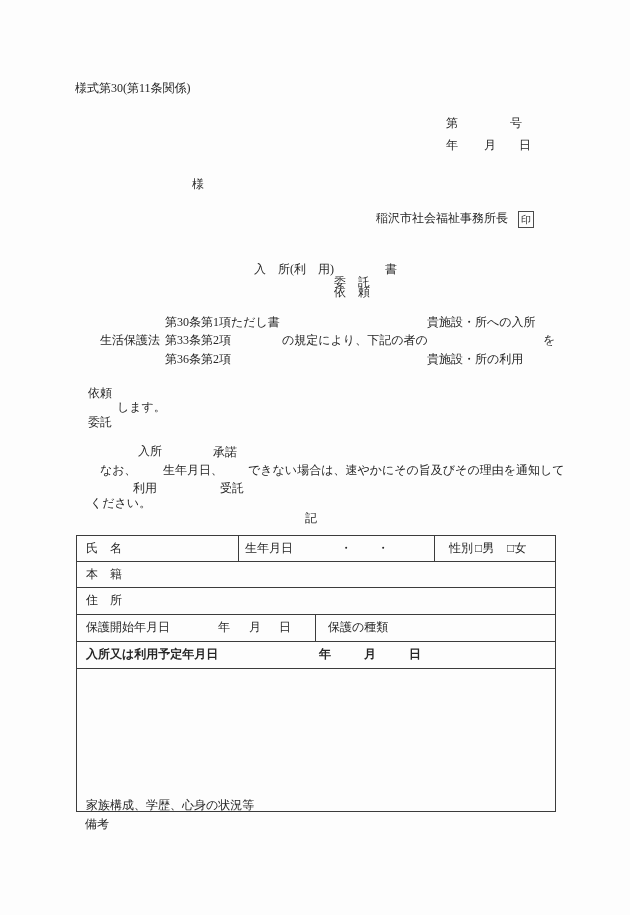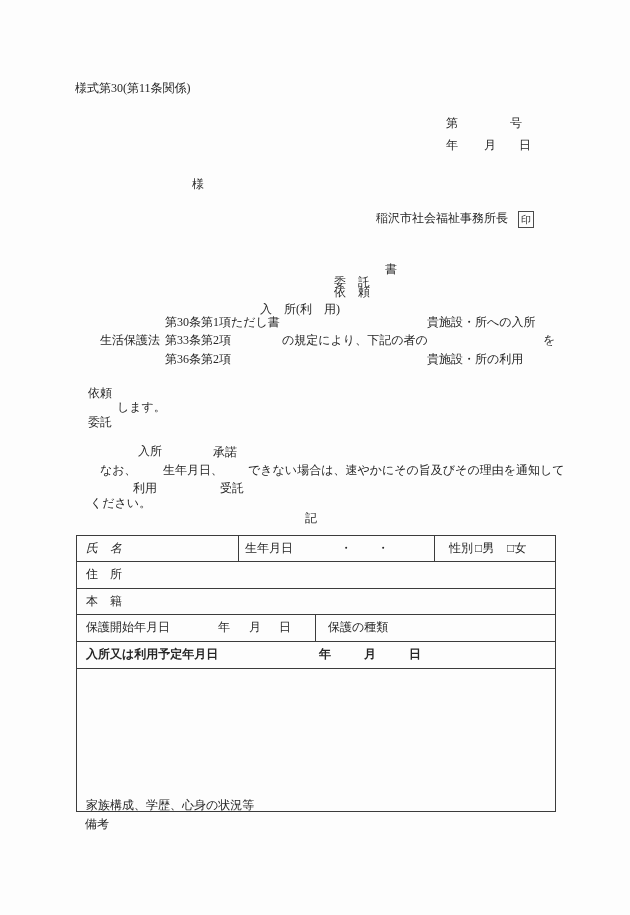--- a/index.html
+++ b/index.html
@@ -52,21 +52,21 @@
   <div class="abs" style="left:446px;top:139px;">年</div>
   <div class="abs" style="left:484px;top:139px;">月</div>
   <div class="abs" style="left:519px;top:139px;">日</div>
 
   <div class="abs" style="left:192px;top:178px;">様</div>
 
   <div class="abs" style="left:376px;top:212px;">稲沢市社会福祉事務所長</div>
   <div class="seal-box"><span>印</span></div>
 
   <div class="abs" style="left:334px;top:250px;margin-top:36px;">依　頼</div>
-  <div class="abs" style="left:260px;top:263px;margin-top:40px;">入　所(利　用)</div>
+  <div class="abs" style="left:254px;top:263px;">入　所(利　用)</div>
   <div class="abs" style="left:385px;top:263px;">書</div>
   <div class="abs" style="left:334px;top:276px;">委　託</div>
 
   <div class="abs" style="left:100px;top:334px;">生活保護法</div>
   <div class="abs" style="left:165px;top:316px;">第30条第1項ただし書</div>
   <div class="abs" style="left:165px;top:334px;">第33条第2項</div>
   <div class="abs" style="left:165px;top:353px;">第36条第2項</div>
   <div class="abs" style="left:282px;top:334px;">の規定により、下記の者の</div>
   <div class="abs" style="left:427px;top:316px;">貴施設・所への入所</div>
   <div class="abs" style="left:427px;top:353px;">貴施設・所の利用</div>
@@ -83,44 +83,44 @@
   <div class="abs" style="left:248px;top:464px;">できない場合は、速やかにその旨及びその理由を通知して</div>
   <div class="abs" style="left:133px;top:482px;">利用</div>
   <div class="abs" style="left:220px;top:482px;">受託</div>
   <div class="abs" style="left:90px;top:497px;">ください。</div>
 
   <div class="abs" style="left:305px;top:512px;">記</div>
 
   <div class="form-table">
 
     <div class="t-row" style="height:25px;">
-      <div class="t-cell pad" style="left:0;width:161px;font-style:italic;">
+      <div class="t-cell pad" style="left:0;width:161px;">
         <span>氏　名</span>
       </div>
       <div class="t-cell bl" style="left:161px;width:196px;">
         <span class="inrow" style="left:6px;">生年月日</span>
         <span class="inrow" style="left:101px;">・</span>
         <span class="inrow" style="left:138px;">・</span>
       </div>
       <div class="t-cell bl" style="left:357px;width:123px;">
         <span class="inrow" style="left:14px;">性別</span>
         <span class="inrow" style="left:40px;"><span>□</span><span>男</span></span>
         <span class="inrow" style="left:72px;"><span>□</span><span>女</span></span>
       </div>
     </div>
 
+    <div class="t-row" style="height:26px;">
+      <div class="t-cell pad" style="left:0;width:480px;">
+        <span>本　籍</span>
+      </div>
+    </div>
+
     <div class="t-row" style="height:27px;">
       <div class="t-cell pad" style="left:0;width:480px;">
         <span>住　所</span>
-      </div>
-    </div>
-
-    <div class="t-row" style="height:26px;">
-      <div class="t-cell pad" style="left:0;width:480px;">
-        <span>本　籍</span>
       </div>
     </div>
 
     <div class="t-row" style="height:27px;">
       <div class="t-cell" style="left:0;width:238px;">
         <span class="inrow" style="left:9px;">保護開始年月日</span>
         <span class="inrow" style="left:141px;">年</span>
         <span class="inrow" style="left:172px;">月</span>
         <span class="inrow" style="left:202px;">日</span>
       </div>

